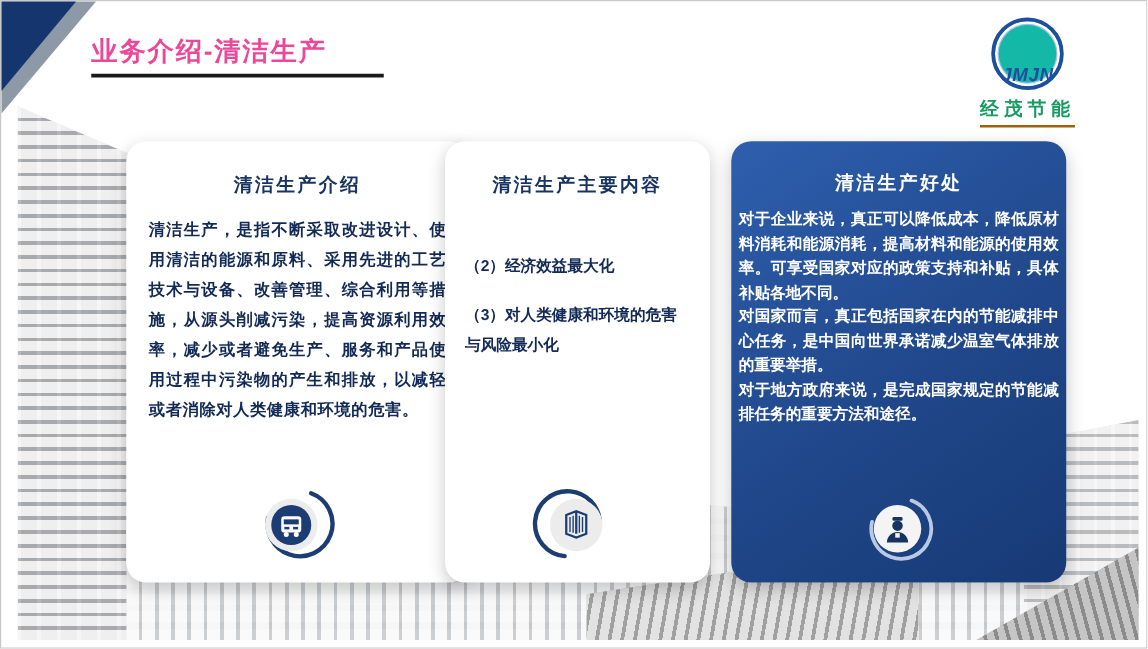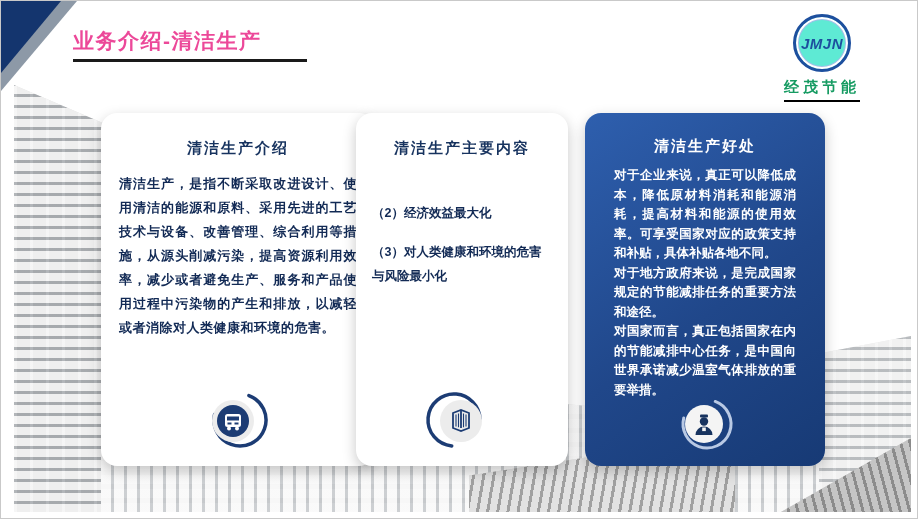--- a/index.html
+++ b/index.html
@@ -66,31 +66,31 @@
     font-size:21px; font-weight:800; color:#ec4899; letter-spacing:1.5px;
   }
   .title-underline {
     width:234px; height:3px; background:#1a1a1a; margin-top:4px;
   }
 
   
   .logo { position:absolute; right:38px; top:13px; width:114px; z-index:6; text-align:center; }
   .logo-circle {
     width:58px; height:58px; margin:0 auto; border-radius:50%;
-    border:3px solid #1d4f9e; background:#5eead4;
-    display:flex; align-items:center; justify-content:center;
+    border:3px solid #1d4f9e; background:#14b8a6;
+    display:flex; align-items:flex-end; justify-content:center;
     box-shadow:inset 0 0 0 2px #ffffff, inset 0 0 0 3px #9fc0e8;
   }
   .logo-circle span {
     font-size:15px; font-weight:800; font-style:italic; color:#1d4f9e; letter-spacing:.5px;
   }
   .logo-sub {
     margin-top:6px; display:inline-block;
     font-size:15px; font-weight:800; color:#169b62; letter-spacing:4px;
-    border-bottom:2px solid #000000; padding-bottom:3px;
+    border-bottom:2px solid #a16207; padding-bottom:3px;
   }
 
   
   .card {
     position:absolute; top:112px; height:353px; border-radius:16px; z-index:5;
     box-shadow:0 5px 14px rgba(0,0,0,.22);
   }
   .card h2 {
     font-size:15px; font-weight:800; text-align:center; color:#17335f; letter-spacing:2px;
     margin-bottom:14px;
@@ -99,21 +99,21 @@
   .card1 p {
     font-size:13px; font-weight:700; color:#122a55; line-height:1.85;
     text-align:justify; letter-spacing:.5px;
   }
   .card2 { left:355px; width:212px; background:#ffffff; padding:26px 16px; }
   .card2 .items { margin-top:44px; }
   .card2 .item {
     font-size:12.5px; font-weight:700; color:#122a55; line-height:1.9; margin-bottom:15px;
   }
   .card3 {
-    left:584px; width:240px; padding:24px 29px;
+    left:584px; width:268px; padding:24px 6px;
     background:linear-gradient(145deg, #2e5fae 0%, #20478a 55%, #173a75 100%);
   }
   .card3 h2 { color:#ffffff; margin-bottom:10px; }
   .card3 p {
     font-size:12.5px; font-weight:700; color:#ffffff; line-height:1.56; text-align:justify;
   }
 
   .icon-wrap { position:absolute; bottom:8px; left:50%; transform:translateX(-50%); }
 </style>
 </head>
@@ -175,22 +175,22 @@
         <path d="M29 25 l8 -3 l8 3 v15 l-8 3 l-8 -3 z" fill="none" stroke="#1c3c74" stroke-width="1.8"></path>
         <path d="M37 22 v18" stroke="#1c3c74" stroke-width="1.8" fill="none"></path>
         <path d="M32 26.5 v12 M34.5 25.6 v13.6 M39.5 25.6 v13.6 M42 26.5 v12" stroke="#1c3c74" stroke-width="1.1" fill="none"></path>
       </svg>
     </div>
   </div>
 
   <div class="card card3">
     <h2>清洁生产好处</h2>
     <p>对于企业来说，真正可以降低成本，降低原材料消耗和能源消耗，提高材料和能源的使用效率。可享受国家对应的政策支持和补贴，具体补贴各地不同。</p>
+    <p>对国家而言，真正包括国家在内的节能减排中心任务，是中国向世界承诺减少温室气体排放的重要举措。</p>
     <p>对于地方政府来说，是完成国家规定的节能减排任务的重要方法和途径。</p>
-    <p>对国家而言，真正包括国家在内的节能减排中心任务，是中国向世界承诺减少温室气体排放的重要举措。</p>
     <div class="icon-wrap">
       <svg width="76" height="60" viewBox="0 0 76 60">
         <circle cx="40" cy="30" r="24" fill="none" stroke="#b9c9e4" stroke-width="3" stroke-dasharray="110 41" stroke-linecap="round" transform="rotate(-70 40 30)"></circle>
         <circle cx="37" cy="30" r="19" fill="#f4f4f4"></circle>
         <rect x="33" y="20.5" width="8" height="3" rx="1" fill="#17335f"></rect>
         <circle cx="37" cy="27.5" r="4.2" fill="#17335f"></circle>
         <path d="M28.5 41 a8.5 8.5 0 0 1 17 0 z" fill="#17335f"></path>
         <rect x="35.2" y="33.5" width="3.6" height="3.6" fill="#f4f4f4"></rect>
       </svg>
     </div>

